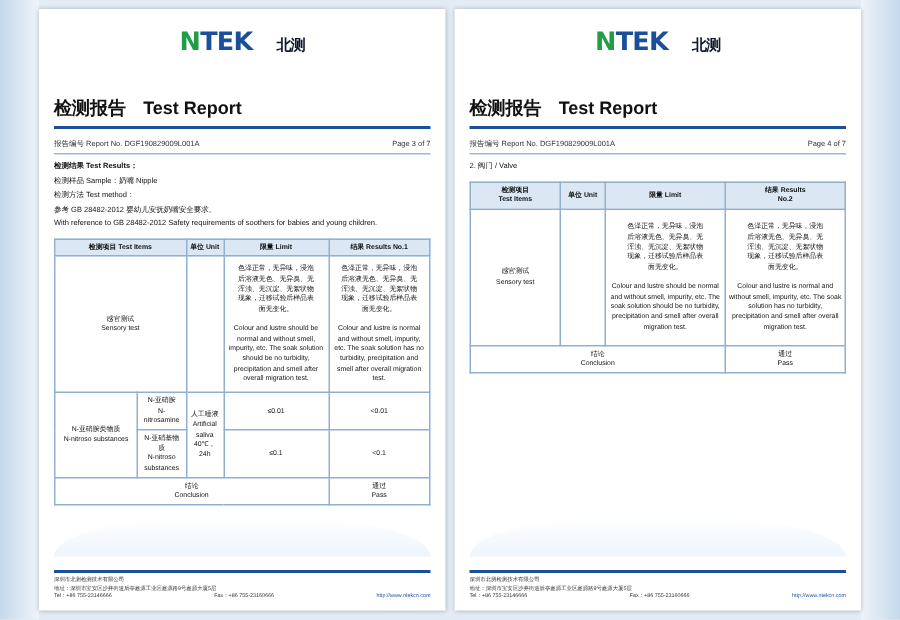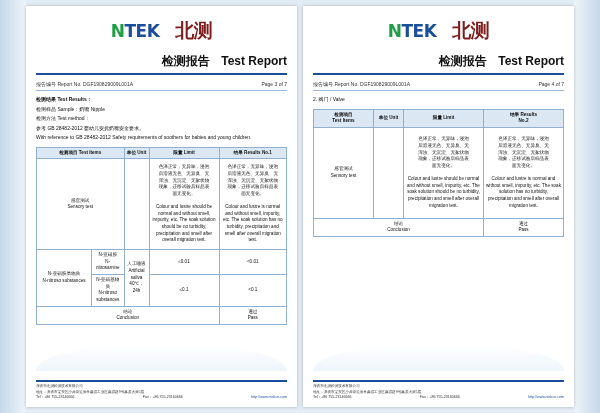--- a/index.html
+++ b/index.html
@@ -43,26 +43,26 @@
     display:flex;align-items:center;justify-content:center;
     gap:6px;padding-top:4px;
   }
   .logo{
     display:flex;align-items:baseline;
     font-weight:bold;
     letter-spacing:-.5px;
   }
   .logo .n{color:#1f9e46;font-size:17px;font-family:"DejaVu Sans",sans-serif;font-weight:bold;}
   .logo .tek{color:#1b4f9c;font-size:17px;font-family:"DejaVu Sans",sans-serif;font-weight:bold;}
-  .logo .cn{color:#7f1d1d;font-size:19px;margin-left:16px;}
+  .logo .cn{color:#0f172a;font-size:10px;margin-left:16px;}
   .hdr-line{
     width:100%;height:2px;background:#1b4f9c;margin-top:3px;
   }
   .title-row{
-    text-align:right;margin-top:7px;
+    text-align:left;margin-top:25px;
   }
   .title-cn{font-size:12px;font-weight:bold;color:#111;}
   .title-en{font-size:12px;font-weight:bold;color:#111;margin-left:7px;}
 
   .meta-row{
     display:flex;justify-content:space-between;align-items:center;
     font-size:5px;color:#333;margin-top:6px;
     border-bottom:1px solid #9bb8d6;padding-bottom:3px;
   }
   .meta-row .rno{letter-spacing:0;}

